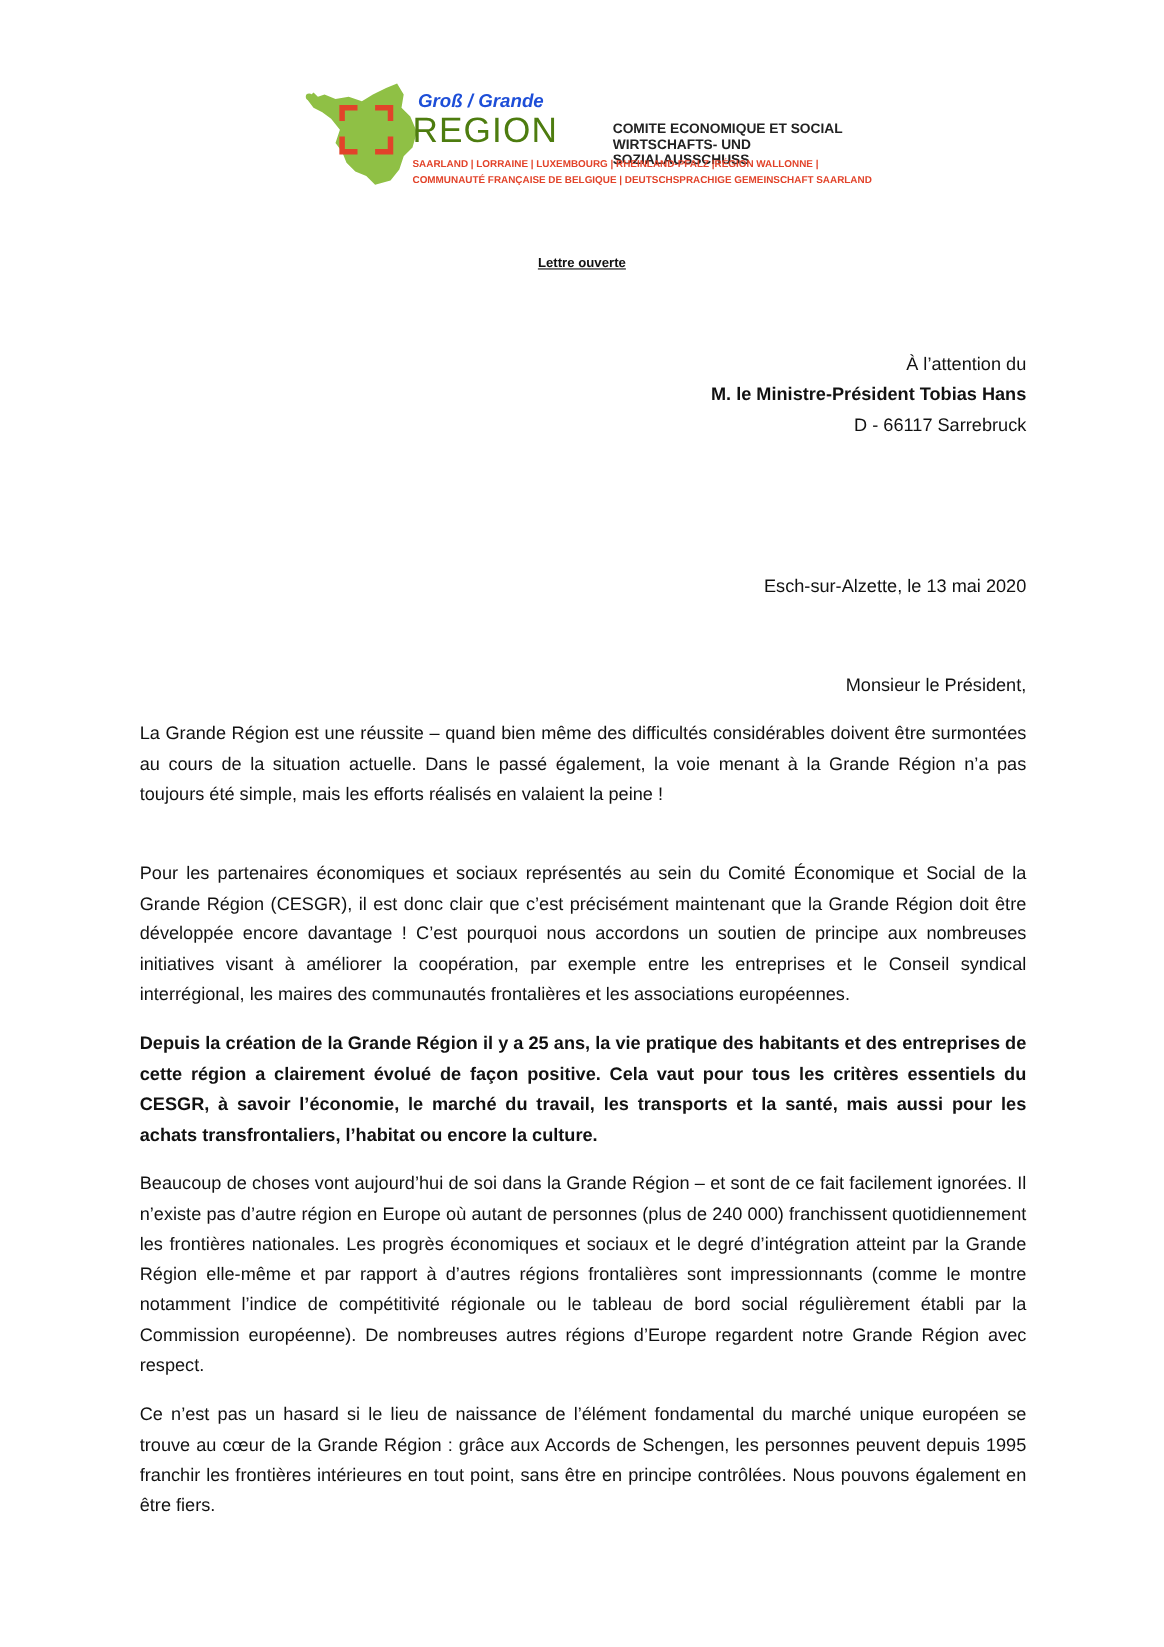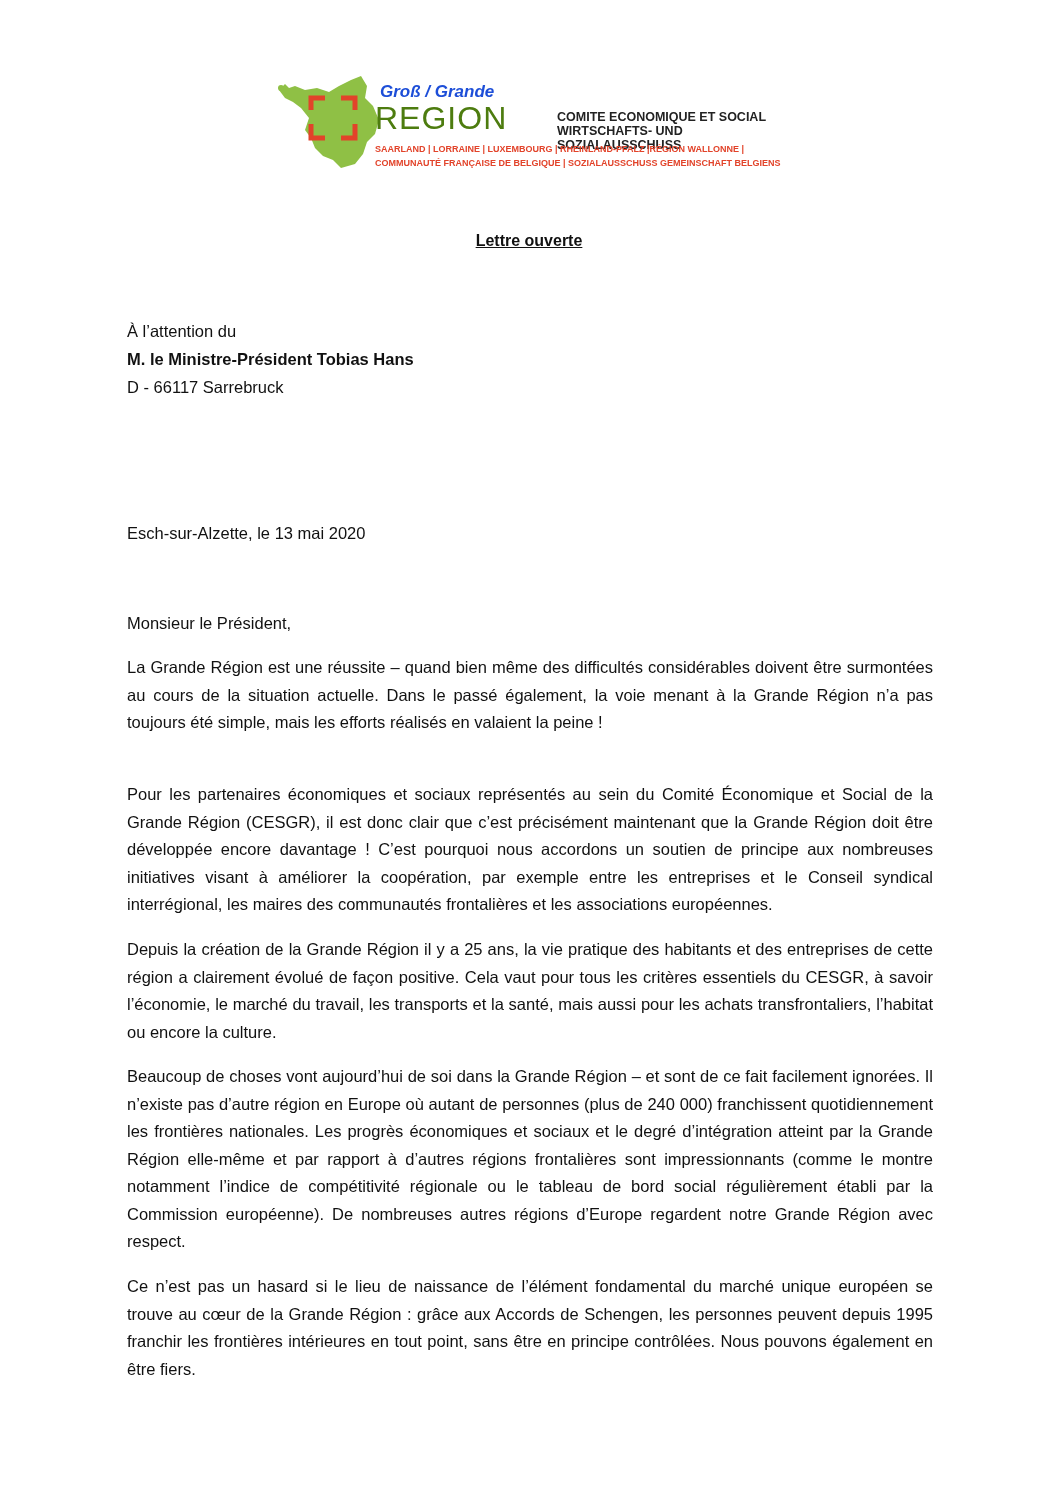--- a/index.html
+++ b/index.html
@@ -4,31 +4,31 @@
 <style>
   html, body { margin: 0; padding: 0; background: #ffffff; }
   body { width: 1058px; height: 1497px; position: relative; overflow: hidden;
          font-family: "Liberation Sans", sans-serif; color: #111; }
   .logo { position: absolute; left: 275px; top: 68px; width: 520px; height: 108px; }
   .logo-map { position: absolute; left: 0; top: 0; width: 110px; height: 104px; }
   .logo-gross { position: absolute; left: 105px; top: 14px; color: #1d4ed8; font-weight: bold; font-style: italic; font-size: 17px; }
   .logo-region { position: absolute; left: 100px; top: 28px; font-size: 32px; letter-spacing: 1px; color: #4d7c0f; line-height: 44px; }
   .logo-cesgr { position: absolute; left: 282px; top: 42px; font-size: 12.5px; font-weight: bold; line-height: 14px; color: #222; }
   .logo-members { position: absolute; left: 100px; top: 74px; font-size: 9px; font-weight: bold; color: #e2432a; line-height: 14px; white-space: nowrap; }
-  .title { position: absolute; left: 0; right: 0; top: 232px; text-align: center; font-weight: bold; font-size: 16px; text-decoration: underline; }
-  .text { position: absolute; left: 127px; width: 806px; font-size: 16.5px; line-height: 27.5px; }
+  .title { position: absolute; left: 0; right: 0; top: 232px; text-align: center; font-weight: bold; font-size: 12px; text-decoration: underline; }
+  .text { position: absolute; left: 127px; width: 806px; font-size: 16.5px; line-height: 27.5px; text-align: right; }
   .addr { top: 318px; }
   .addr div { height: 28px; }
   .bold { font-weight: bold; }
   .date { top: 520px; }
   .salut { top: 610px; }
   .para { text-align: justify; }
   .p1 { top: 654px; }
   .p2 { top: 781px; }
-  .p3 { top: 936px; }
+  .p3 { top: 936px; font-weight: bold; }
   .p4 { top: 1063px; }
   .p5 { top: 1273px; }
 </style>
 </head>
 <body>
 
 <div class="logo">
   <svg class="logo-map" viewBox="0 0 110 104">
     <path d="M4 22 L10 16 L14 20 L20 18 L30 22 L42 20 L54 24 L64 18 L76 12 L86 8 L92 18 L90 30 L98 38 L104 52 L100 66 L92 74 L88 86 L80 96 L66 100 L58 92 L48 88 L40 80 L36 70 L30 62 L34 50 L26 40 L18 34 L10 30 Z" fill="#8fc045"></path>
     <circle cx="6" cy="20" r="3" fill="#8fc045"></circle>
@@ -40,21 +40,21 @@
     </g>
   </svg>
   <div class="logo-gross">Groß / Grande</div>
   <div class="logo-region">REGION</div>
   <div class="logo-cesgr">
     <div>COMITE ECONOMIQUE ET SOCIAL</div>
     <div>WIRTSCHAFTS- UND SOZIALAUSSCHUSS</div>
   </div>
   <div class="logo-members">
     <div>SAARLAND | LORRAINE | LUXEMBOURG | RHEINLAND-PFALZ |RÉGION WALLONNE |</div>
-    <div>COMMUNAUTÉ FRANÇAISE DE BELGIQUE | SOZIALAUSSCHUSS GEMEINSCHAFT BELGIENS</div>
+    <div>COMMUNAUTÉ FRANÇAISE DE BELGIQUE | DEUTSCHSPRACHIGE GEMEINSCHAFT SAARLAND</div>
   </div>
 </div>
 
 <div class="title">Lettre ouverte</div>
 
 <div class="text addr">
   <div>À l’attention du</div>
   <div class="bold">M. le Ministre-Président Tobias Hans</div>
   <div>D - 66117 Sarrebruck</div>
 </div>

